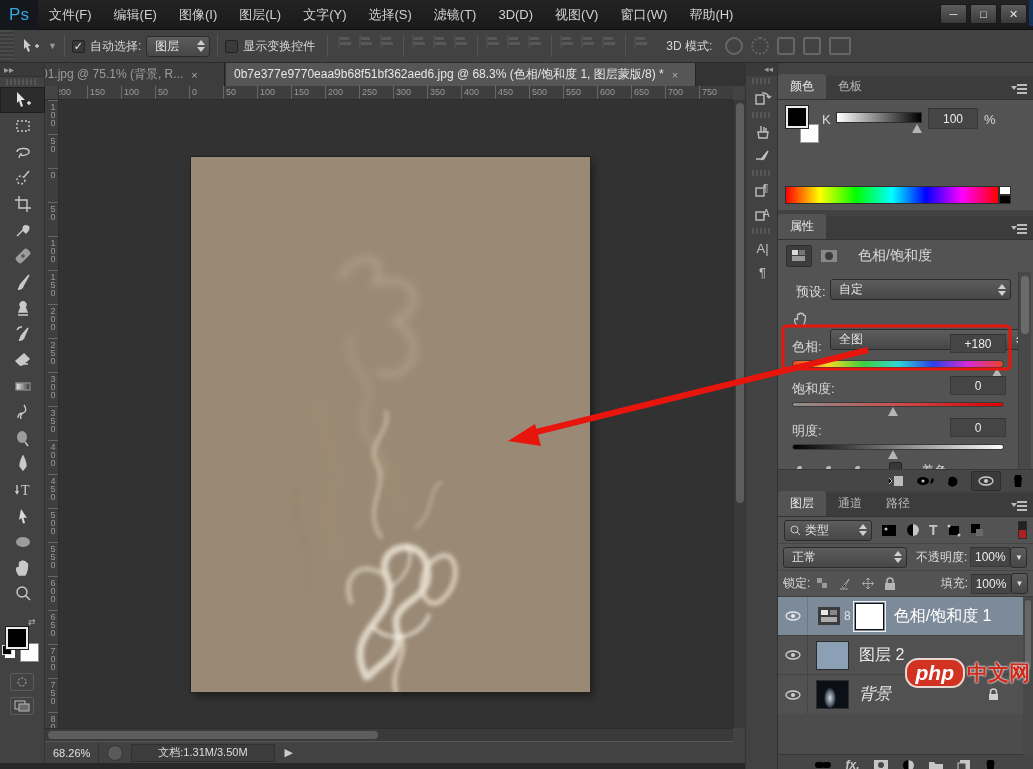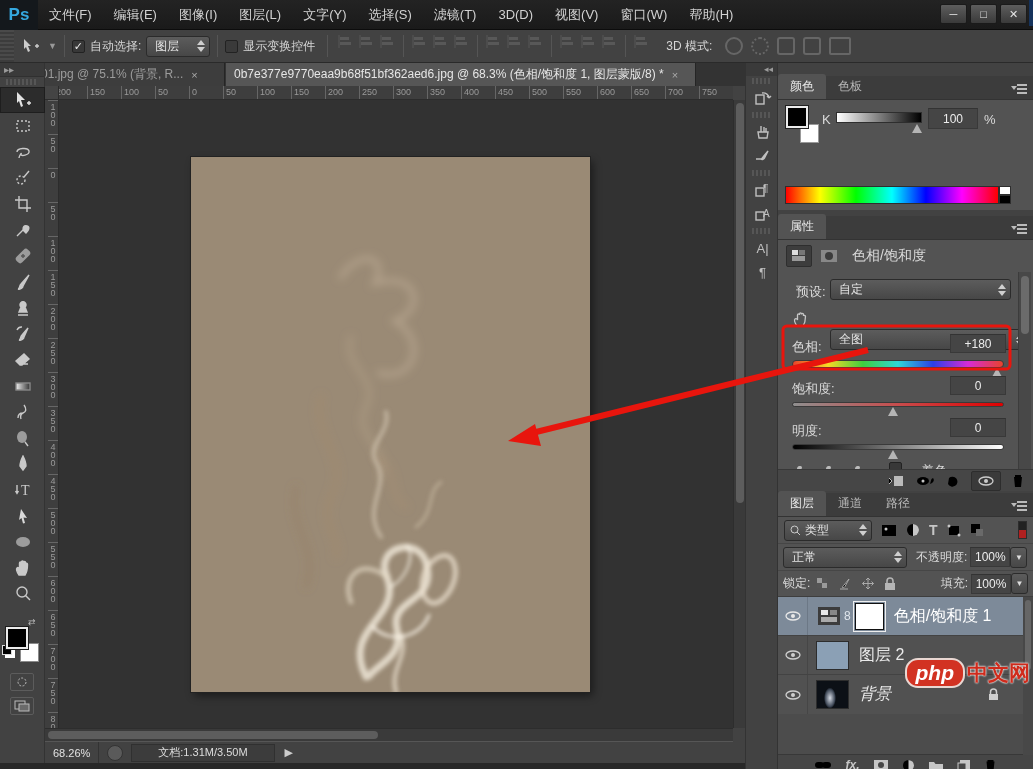--- a/index.html
+++ b/index.html
@@ -1,21 +1,21 @@
 <!DOCTYPE html>
 <html><head>
 <meta charset="utf-8">
 <style>
 *{box-sizing:border-box;margin:0;padding:0}
 body{background:#111;font-family:"Liberation Sans",sans-serif;-webkit-font-smoothing:antialiased}
 #app{position:relative;width:1033px;height:769px;background:#424242;overflow:hidden;color:#ccc;font-size:12px}
 .abs{position:absolute}
 
 #titlebar{position:absolute;left:0;top:0;width:1033px;height:30px;background:linear-gradient(#232323,#1a1a1a);border-bottom:1px solid #0c0c0c;display:flex;align-items:center}
-#pslogo{width:38px;height:30px;display:flex;align-items:center;justify-content:center;color:#35a8e0;font-weight:bold;font-size:17px;background:#14181c}
+#pslogo{width:38px;height:30px;display:flex;align-items:center;justify-content:center;color:#35a8e0;font-weight:normal;font-size:17px;background:#14181c}
 .menu-item{color:#d2d2d2;font-size:13px;padding:0 11px;line-height:30px;cursor:default}
 #winbtns{position:absolute;right:6px;top:4px;display:flex;gap:3px}
 .winbtn{width:27px;height:20px;background:linear-gradient(#5d5d5d,#3a3a3a);border:1px solid #1a1a1a;border-radius:2px;color:#e6e6e6;font-size:11px;text-align:center;line-height:18px}
 #bluesliver{position:absolute;right:0;top:0;width:4px;height:26px;background:#16335c}
 
 #optionsbar{position:absolute;left:0;top:30px;width:1033px;height:33px;background:#424242;border-bottom:1px solid #2a2a2a;display:flex;align-items:center}
 .vsep{width:1px;height:22px;background:#323232;border-right:1px solid #555;margin:0 7px}
 .cb{width:13px;height:13px;background:#383838;border:1px solid #222;border-radius:2px;color:#e8e8e8;font-size:11px;line-height:11px;text-align:center;margin-right:5px}
 .optlabel{color:#d4d4d4;font-size:12px;margin-right:5px}
 .dd{position:relative;height:21px;background:linear-gradient(#5c5c5c,#474747);border:1px solid #2b2b2b;border-radius:3px;color:#e3e3e3;font-size:12px;display:flex;align-items:center;padding:0 18px 0 8px}
@@ -487,21 +487,21 @@
             <rect x="8" y="1" width="6" height="5" fill="#777"></rect>
             <rect x="1" y="7" width="13" height="5" fill="#999"></rect>
           </svg>
       </div>
       <div style="width:26px;height:22px;margin-left:4px;display:flex;align-items:center;justify-content:center">
         <svg width="18" height="14">
             <rect x="1" y="1" width="16" height="12" fill="#888"></rect>
             <circle cx="9" cy="7" r="4" fill="#3c3c3c"></circle>
           </svg>
       </div>
-      <span class="label" style="margin-left:10px;font-size:14px">色相/饱和度</span>
+      <span class="label" style="margin-left:16px;font-size:14px">色相/饱和度</span>
     </div>
     <div class="pcontent" style="height:197px;overflow:hidden">
       <div class="abs label" style="left:18px;top:11px">预设:</div>
       <div class="dd abs" style="left:52px;top:7px;width:181px">
           <span>自定</span>
           <span class="spin"></span>
         </div>
       <div class="abs" style="left:12px;top:38px">
         <svg width="20" height="18">
             <path d="M7 16 C5 13,4 10,5 9 C6 8,7 9,7.5 10 L7.5 5 C7.5 3.5,9.5 3.5,9.5 5 L9.5 4 C9.5 2.5,11.5 2.5,11.5 4 L11.5 4.5 C11.5 3,13.5 3,13.5 4.5 L13.5 6 C13.5 5,15.5 5,15.5 6.5 C15.5 9.5,15 13,13 16 Z" fill="none" stroke="#c6c6c6" stroke-width="1.3"></path>

